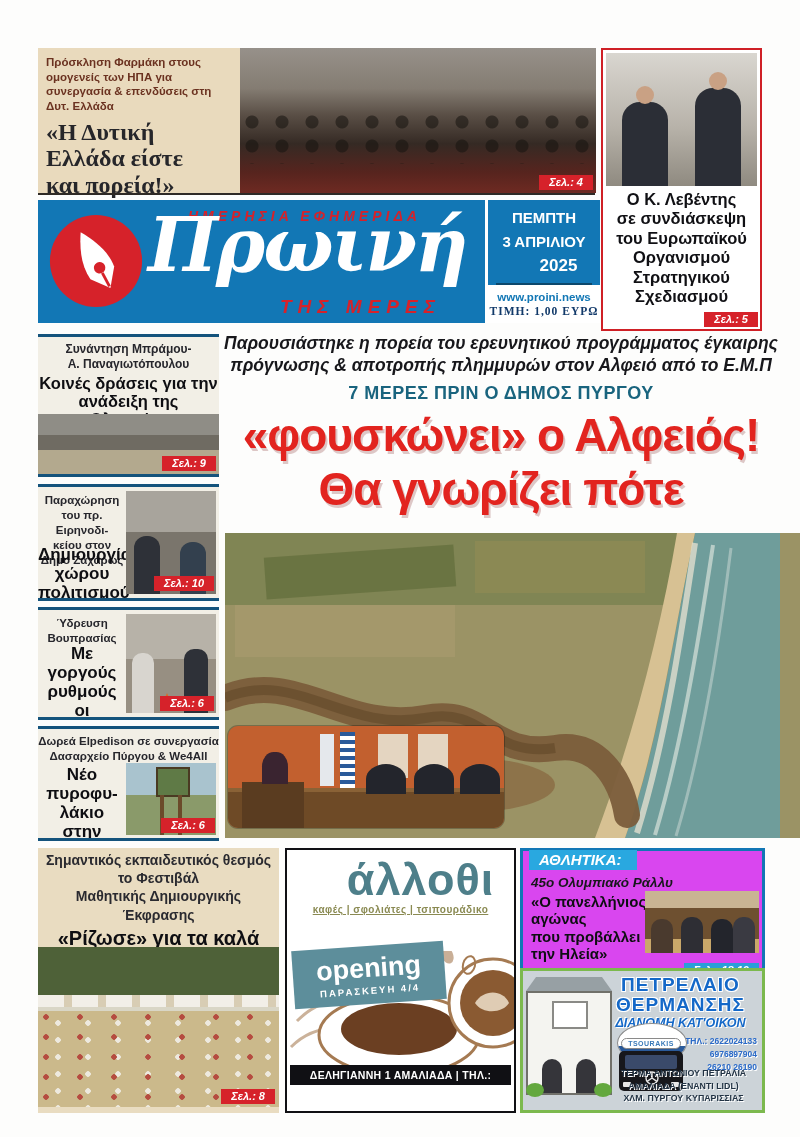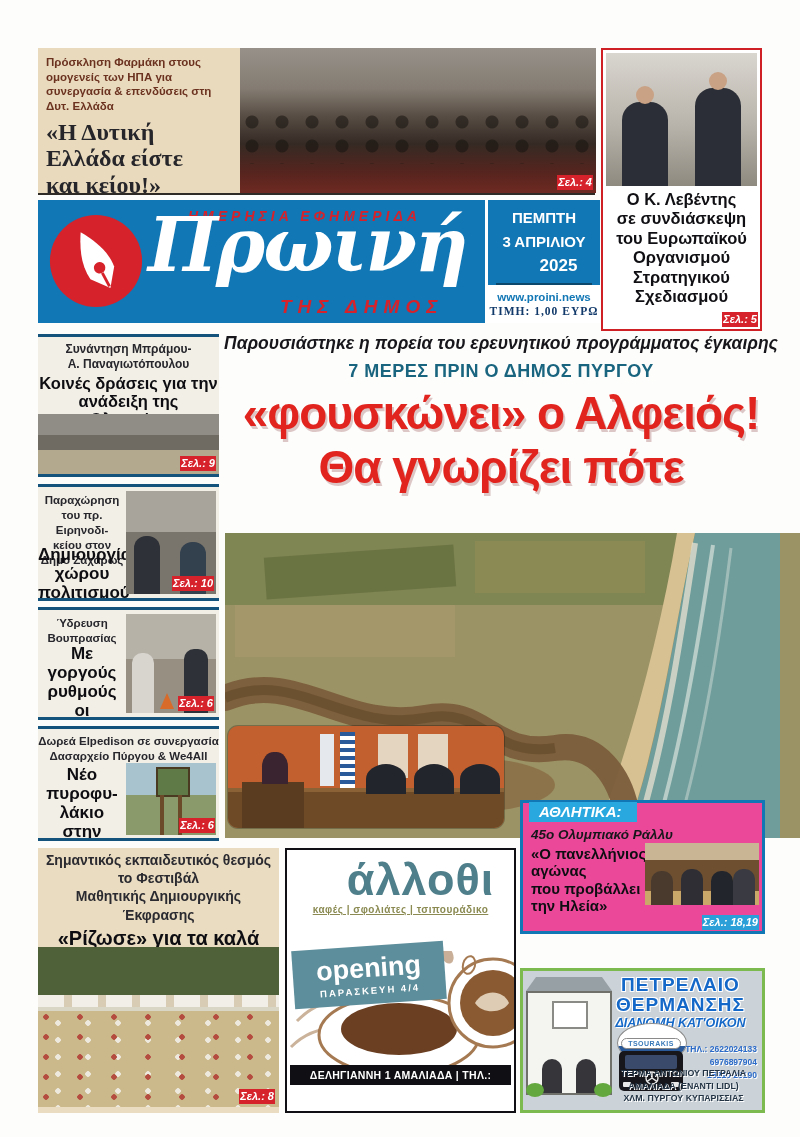--- a/index.html
+++ b/index.html
@@ -1,21 +1,21 @@
 <!DOCTYPE html>
 <html><head>
 <meta charset="utf-8">
 <style>
   html,body{margin:0;padding:0;background:#ffffff;}
   .page{position:relative;width:800px;height:1137px;background:#fdfdfc;overflow:hidden;
         font-family:"Liberation Sans", sans-serif;}
   .abs{position:absolute;}
   .pw{white-space:pre-line;}
   .badge{position:absolute;background:#d6222a;color:#fff;font-weight:bold;font-style:italic;
-         font-size:11px;line-height:15px;padding:0 1px;}
+         font-size:11px;line-height:15px;padding:0 10px;}
   .badge-blue{background:#2a9fd8;}
   
   .tl-box{left:38px;top:48px;width:202px;height:145px;background:#e9dabd;box-sizing:border-box;
           padding:7px 8px 4px 8px;}
   .tl-kicker{color:#6b3220;font-weight:bold;font-size:11.5px;line-height:1.28;}
   .tl-head{font-family:"Liberation Serif", serif;font-weight:bold;color:#26262a;font-size:24px;
            line-height:1.1;margin-top:5px;}
   .top-rule{left:38px;top:193px;width:557px;height:2px;background:#2e2a26;}
   
   .top-photo{left:240px;top:48px;width:356px;height:145px;overflow:hidden;
@@ -95,39 +95,39 @@
           box-sizing:border-box;overflow:hidden;}
   .cf-brand{text-align:center;margin-top:4px;font-size:45px;font-weight:800;color:#4e7f8a;letter-spacing:1px;padding-left:40px;}
   .cf-tag{text-align:center;font-size:10px;font-weight:bold;color:#8a8a52;margin-top:-2px;letter-spacing:.5px;text-decoration:underline;}
   .cf-banner{position:absolute;left:6px;top:96px;width:152px;height:58px;background:#5d8e9b;
       transform:rotate(-4deg);display:flex;flex-direction:column;align-items:center;justify-content:center;}
   .cf-open{color:#fff;font-weight:800;font-size:27px;line-height:1;}
   .cf-date{color:#fff;font-weight:bold;font-size:9.5px;letter-spacing:2px;margin-top:3px;}
   .cf-bar{position:absolute;left:3px;right:3px;bottom:26px;height:20px;background:#101014;color:#fff;
           font-weight:bold;font-size:10.5px;line-height:20px;text-align:center;letter-spacing:.3px;}
   
-  .sports{left:520px;top:800px;width:245px;height:134px;border:3px solid #1277b5;background:#ec4899;
+  .sports{left:520px;top:848px;width:245px;height:134px;border:3px solid #1277b5;background:#d946ef;
           box-sizing:border-box;}
   .sp-tab{position:absolute;top:-1px;left:6px;background:#29a8e0;color:#fff;font-weight:800;
           font-style:italic;font-size:15px;padding:1px 16px 2px 10px;}
   .sp-kicker{position:absolute;left:8px;top:24px;font-weight:800;font-style:italic;color:#17171b;font-size:13.5px;}
   .sp-head{position:absolute;left:8px;top:42px;width:126px;font-weight:800;color:#0e0e12;
            font-size:15px;line-height:1.16;}
   .sp-photo{position:absolute;right:3px;top:40px;width:114px;height:62px;overflow:hidden;
      background:linear-gradient(180deg,#c9b493 0 28%,#6e5030 28% 78%,#caa86a 78% 100%);}
   
   .petrol{left:520px;top:968px;width:245px;height:145px;border:3px solid #7cb94e;background:#ccd3d8;
           box-sizing:border-box;overflow:hidden;}
   .pt-title{position:absolute;left:80px;right:4px;top:4px;text-align:center;color:#1468c8;
      font-weight:800;font-size:19px;line-height:1.05;letter-spacing:1px;
      text-shadow:1px 1px 0 #fff,-1px -1px 0 #fff,1px -1px 0 #fff,-1px 1px 0 #fff;}
   .pt-sub{position:absolute;left:80px;right:4px;top:45px;text-align:center;color:#1468c8;
      font-weight:800;font-style:italic;font-size:12.5px;
      text-shadow:1px 1px 0 #fff,-1px -1px 0 #fff;}
-  .pt-phones{position:absolute;right:5px;top:72px;text-align:right;color:#2a6ac8;font-weight:800;
+  .pt-phones{position:absolute;right:5px;top:64px;text-align:right;color:#2a6ac8;font-weight:800;
      font-size:8.5px;line-height:1.55;text-shadow:1px 1px 0 #fff;}
   .pt-addr{position:absolute;left:86px;right:4px;bottom:5px;text-align:center;color:#223344;
      font-weight:800;font-size:8.8px;line-height:1.45;text-shadow:1px 1px 0 #fff;}
   .house{position:absolute;left:3px;top:6px;width:86px;height:122px;}
   .house .roof{width:66px;height:0;margin:0 auto;border-bottom:14px solid #97a0a4;
                border-left:10px solid transparent;border-right:10px solid transparent;}
   .house .body{background:#f4f4f0;border:2px solid #70706a;height:100px;position:relative;}
   .house .win{position:absolute;left:24px;top:8px;width:32px;height:24px;background:#fff;
               border:2px solid #8a8a86;}
   .house .door{position:absolute;left:14px;bottom:0;width:20px;height:34px;background:#35353a;
@@ -148,21 +148,21 @@
 </style>
 </head>
 <body>
 
 <div class="page">
 
   <div class="abs tl-box">
     <div class="tl-kicker">Πρόσκληση Φαρμάκη στους ομογενείς των ΗΠΑ για συνεργασία &amp; επενδύσεις στη Δυτ. Ελλάδα</div>
     <div class="tl-head pw">«Η Δυτική
 Ελλάδα είστε
-και κείου!»</div>
+και πορεία!»</div>
   </div>
 
   <div class="abs top-photo">
     <div class="heads-row"></div>
     <div class="badge" style="right:3px;bottom:3px;">Σελ.: 4</div>
   </div>
 
   <div class="abs top-rule"></div>
 
   <div class="abs rt-box">
@@ -187,35 +187,36 @@
     <svg class="logo-circle" viewBox="0 0 100 100">
       <circle cx="50" cy="50" r="48" fill="#d6222a"></circle>
       <g transform="rotate(-28 50 50)">
         <path d="M50 16 C40 32 34 48 36 64 L50 82 L64 64 C66 48 60 32 50 16 Z" fill="#ffffff"></path>
         <circle cx="50" cy="58" r="6" fill="#d6222a"></circle>
         <line x1="50" y1="64" x2="50" y2="80" stroke="#d6222a" stroke-width="3"></line>
       </g>
     </svg>
     <div class="mast-tagline">ΗΜΕΡΗΣΙΑ ΕΦΗΜΕΡΙΔΑ</div>
     <div class="mast-title">Πρωινή</div>
-    <div class="mast-sub">ΤΗΣ ΔΗΜΟΣ</div>
+    <div class="mast-sub">ΤΗΣ ΜΕΡΕΣ</div>
     <div class="datebox">
       <div class="d1">ΠΕΜΠΤΗ</div>
       <div class="d2">3 ΑΠΡΙΛΙΟΥ</div>
       <div class="d3">2025</div>
       <div class="line"></div>
       <div class="whitebar">
         <div class="site">www.proini.news</div>
         <div class="price">ΤΙΜΗ:  1,00 ΕΥΡΩ</div>
       </div>
     </div>
   </div>
 
   <div class="abs lead">
     <div class="lead-kicker">Παρουσιάστηκε η πορεία του ερευνητικού προγράμματος έγκαιρης</div>
+    <div class="lead-kicker">πρόγνωσης &amp; αποτροπής πλημμυρών στον Αλφειό από το Ε.Μ.Π</div>
     <div class="lead-sub">7 ΜΕΡΕΣ ΠΡΙΝ Ο ΔΗΜΟΣ ΠΥΡΓΟΥ</div>
     <div class="lead-head">«φουσκώνει» ο Αλφειός!</div>
     <div class="lead-head">Θα γνωρίζει πότε</div>
   </div>
 
   <div class="abs main-photo">
     <svg width="555" height="305" viewBox="0 0 555 305" preserveAspectRatio="none">
       <rect width="555" height="305" fill="#9b9365"></rect>
       <rect x="0" y="0" width="555" height="72" fill="#7d8452" opacity="0.9"></rect>
       <rect x="40" y="18" width="190" height="42" fill="#66713f" opacity="0.85" transform="rotate(-4 135 39)"></rect>

